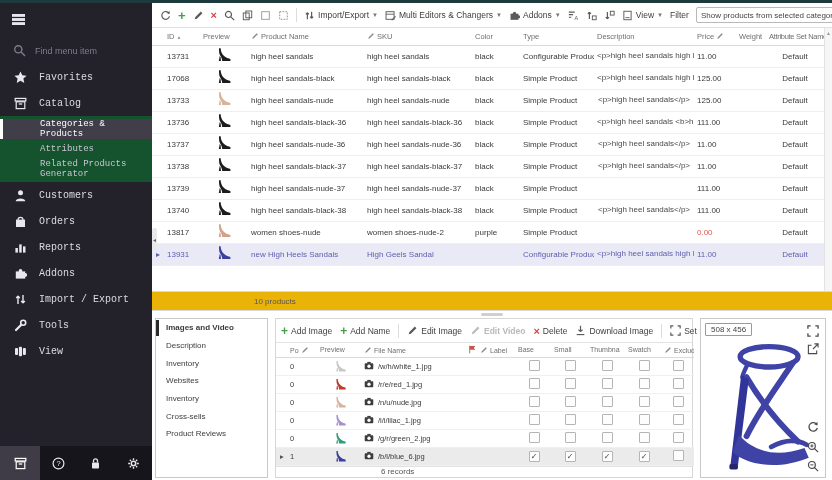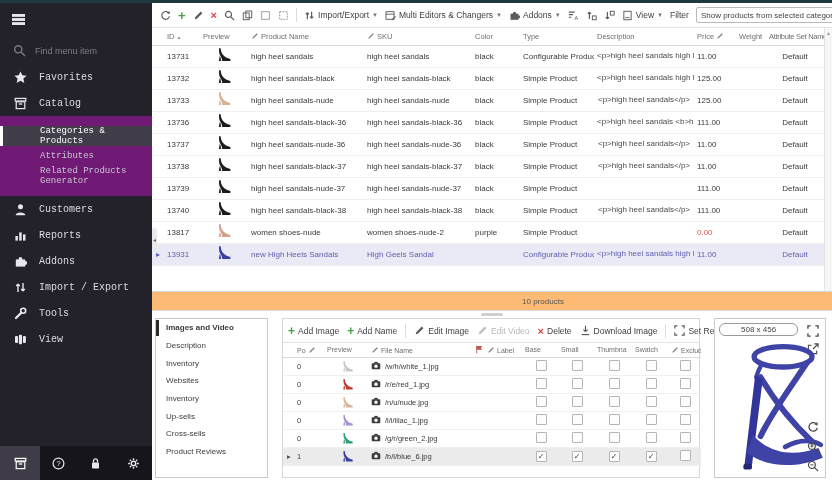--- a/index.html
+++ b/index.html
@@ -6,21 +6,21 @@
   *{box-sizing:border-box;}
   .app{position:relative;width:832px;height:480px;background:#fff;
        font-family:"Liberation Sans", sans-serif;color:#3a3a3a;overflow:hidden;
        border-top:3px solid #1d3a3e;display:flex;}
   
   .sidebar{width:152px;background:#23212a;color:#d3d0da;display:flex;flex-direction:column;flex:none;}
   .burger-row{padding:9px 12px 7px;}
   .search-row{display:flex;align-items:center;gap:9px;padding:7px 13px;color:#7f7c8a;font-size:9px;}
   .menu{flex:1;overflow:hidden;font-family:Liberation Mono, monospace;}
   .menu-item{display:flex;align-items:center;gap:12px;height:26px;padding:0 14px;font-size:10px;color:#dcdae2;cursor:default;}
-  .submenu{background:#701a75;padding:10px 0;}
+  .submenu{background:#14532d;padding:3px 0;}
   .submenu-item{position:relative;display:flex;align-items:center;height:20px;padding:0 0 0 40px;font-size:9px;color:#c9c6d1;}
   .submenu-item[data-active="true"]{background:#413e4a;color:#fff;}
   .submenu-item[data-active="true"]::before{content:"";position:absolute;left:0;top:0;bottom:0;width:3px;background:#fff;}
   .side-bottom{height:34px;background:#17151c;display:flex;align-items:stretch;flex:none;}
   .side-bottom .cell{flex:1;display:flex;align-items:center;justify-content:center;}
   .side-bottom .cell.first{flex:none;width:40px;background:#3f3c47;}
   .sic{width:13px;height:13px;fill:#e8e6ee;stroke:#e8e6ee;}
   .sic.nf{fill:none;}
   
   .main{position:relative;flex:1;display:flex;flex-direction:column;background:#fff;min-width:0;}
@@ -46,49 +46,49 @@
   .grid tr[data-selected="true"] td{background:#eaeaf6;color:#5e5eae;}
   .mk{color:#555;font-size:7px;text-align:center;padding:0;}
   .ctr{text-align:center;} .rt{}
   .desc{font-size:7px;line-height:1.25;white-space:normal;color:#4a4a4a;text-align:center;}
   tr[data-selected="true"] .desc{color:#5e5eae;}
   td[data-neg="true"]{color:#e2574c;}
   .shoe{width:16px;height:16px;}
   .shoe use{fill:currentColor;}
   .scrollstrip{width:8px;flex:none;background:#f6f6f6;border-left:1px solid #e3e3e3;display:flex;
                flex-direction:column;align-items:center;padding-top:2px;font-size:5px;color:#9a9a9a;}
-  .statusbar{height:20px;border-top:1px solid #d9d9d9;border-bottom:1px solid #d9d9d9;background:#fdba74;
-             display:flex;align-items:center;font-size:8px;color:#555;padding-left:102px;flex:none;margin-top:auto;justify-content:center;}
+  .statusbar{height:20px;border-top:1px solid #d9d9d9;border-bottom:1px solid #d9d9d9;background:#eab308;
+             display:flex;align-items:center;font-size:8px;color:#555;padding-left:102px;flex:none;margin-top:auto;}
   .hsplit{height:7px;display:flex;align-items:center;justify-content:center;flex:none;}
   .hsplit .handle{width:22px;height:3px;border-radius:2px;background:#cfcfcf;}
   
-  .detail{flex:1;display:flex;gap:14px;padding:0 0 2px 3px;min-height:0;}
+  .detail{flex:1;display:flex;gap:7px;padding:0 0 2px 3px;min-height:0;}
   .tabs{width:113px;flex:none;border:1px solid #c9c9c9;background:#fff;overflow:hidden;}
   .tab{position:relative;height:17.7px;display:flex;align-items:center;padding-left:10px;font-size:8px;color:#3c3c3c;}
   .tab[data-active="true"]{font-weight:bold;}
   .tab[data-active="true"]::before{content:"";position:absolute;left:0;top:1px;bottom:1px;width:3px;background:#2b2b2b;}
   .center{width:418px;flex:none;display:flex;flex-direction:column;border:1px solid #d6d6d6;background:#fff;min-height:0;}
   .dtoolbar{height:24px;display:flex;align-items:center;gap:8px;padding:0 5px;border-bottom:1px solid #e2e2e2;
             font-size:8.5px;color:#3e3e3e;white-space:nowrap;flex:none;}
-  .disabled{color:#b9b9b9;}
+  .disabled{color:#b9b9b9;font-weight:bold;}
   .igrid{border-collapse:collapse;table-layout:fixed;width:100%;}
   .igrid th{font-weight:normal;font-size:7px;color:#6f6f6f;height:14px;border-bottom:1px solid #dadada;
             padding:0 2px;overflow:hidden;white-space:nowrap;text-align:left;}
   .igrid td{font-size:7.5px;height:18px;border-bottom:1px solid #f0f0f0;padding:0 2px;overflow:hidden;white-space:nowrap;}
   .igrid tr[data-selected="true"] td{background:#ebebeb;}
   .ishoe{width:13px;height:13px;vertical-align:middle;}
   .cam{width:10px;height:9px;vertical-align:-1px;margin-right:4px;fill:#3c3c3c;}
   .cb{display:inline-block;width:11px;height:11px;border:1px solid #b5b5b5;background:#fdfdfd;border-radius:1px;
       text-align:center;line-height:10px;font-size:8px;color:#444;}
   .cb[data-on="true"]::after{content:"\2713";}
   .irec{height:16px;display:flex;align-items:center;font-size:8px;color:#555;border-top:1px solid #e2e2e2;
         padding-left:105px;margin-top:auto;}
   .preview{flex:1;position:relative;border:1px solid #c9c9c9;background:#fff;min-width:0;margin-right:6px;}
-  .size-badge{position:absolute;top:4px;left:4px;border:1px solid #9a9a9a;border-radius:6px;background:#fff;
-              padding:1px 21px;font-size:8px;color:#444;z-index:2;}
+  .size-badge{position:absolute;top:4px;left:4px;border:1px solid #9a9a9a;border-radius:1px;background:#fff;
+              padding:1px 5px;font-size:8px;color:#444;z-index:2;}
   .pv-ic{position:absolute;width:12px;height:12px;color:#4a4a4a;}
   .bigshoe{position:absolute;left:8px;top:14px;width:118px;height:142px;}
   .flag{width:9px;height:9px;fill:#c0564c;vertical-align:-1px;}
   .pencil{width:8px;height:8px;fill:#8a8a8a;vertical-align:-1px;margin-right:2px;}
 </style>
 </head>
 <body>
 
 <svg width="0" height="0" style="position:absolute">
   <defs>
@@ -275,20 +275,26 @@
 
       </div>
 
         <div class="menu-item">
           <svg class="sic">
             <use href="#i-person"></use>
           </svg>
           <span>Customers</span>
         </div>
 
+        <div class="menu-item">
+          <svg class="sic">
+            <use href="#i-bag"></use>
+          </svg>
+          <span>Orders</span>
+        </div>
 
         <div class="menu-item">
           <svg class="sic">
             <use href="#i-chart"></use>
           </svg>
           <span>Reports</span>
         </div>
 
         <div class="menu-item">
           <svg class="sic">
@@ -485,21 +491,21 @@
                 <td>black</td>
                 <td>Configurable Product</td>
                 <td class="desc">&lt;p&gt;high heel sandals high heel sandals&lt;/p&gt;</td>
                 <td class="rt">11.00</td>
                 <td class="rt"></td>
                 <td class="ctr">Default</td>
               </tr>
 
               <tr data-selected="false">
                 <td class="mk"></td>
-                <td>13732</td>
+                <td>17068</td>
                 <td class="ctr"><svg class="shoe" style="color:#1c1c1c">
                     <use href="#i-shoe"></use>
                   </svg></td>
                 <td>high heel sandals-black</td>
                 <td>high heel sandals-black</td>
                 <td>black</td>
                 <td>Simple Product</td>
                 <td class="desc">&lt;p&gt;high heel sandals high heel sandals high heel san...</td>
                 <td class="rt">125.00</td>
                 <td class="rt"></td>
@@ -665,23 +671,20 @@
 
           <div class="tab" data-active="false">
             <span>Websites</span>
           </div>
 
           <div class="tab" data-active="false">
             <span>Inventory</span>
           </div>
 
 
-          <div class="tab" data-active="false">
-            <span>Up-sells</span>
-          </div>
 
           <div class="tab" data-active="false">
             <span>Cross-sells</span>
           </div>
 
           <div class="tab" data-active="false">
             <span>Product Reviews</span>
           </div>
 
       </div>
@@ -874,20 +877,23 @@
                 <td class="ctr"><span class="cb" data-on="true"></span></td>
                 <td class="ctr"><span class="cb" data-on="true"></span></td>
                 <td class="ctr"><span class="cb" data-on="true"></span></td>
                 <td class="ctr"><span class="cb" data-on="true"></span></td>
                 <td class="ctr"><span class="cb" data-on="false"></span></td>
               </tr>
 
           </tbody>
         </table>
 
+        <div class="irec">
+          <span>6 records</span>
+        </div>
       </div>
 
       <div class="preview">
         <span class="size-badge">508 x 456</span>
         <svg class="pv-ic" style="top:6px;right:6px;stroke:#4a4a4a">
             <use href="#i-resize"></use>
           </svg>
         <svg class="pv-ic" style="top:24px;right:6px;stroke:#4a4a4a">
             <use href="#i-external"></use>
           </svg>

